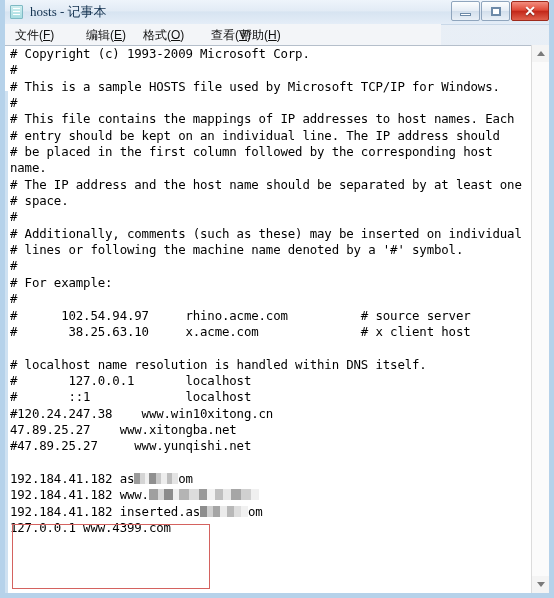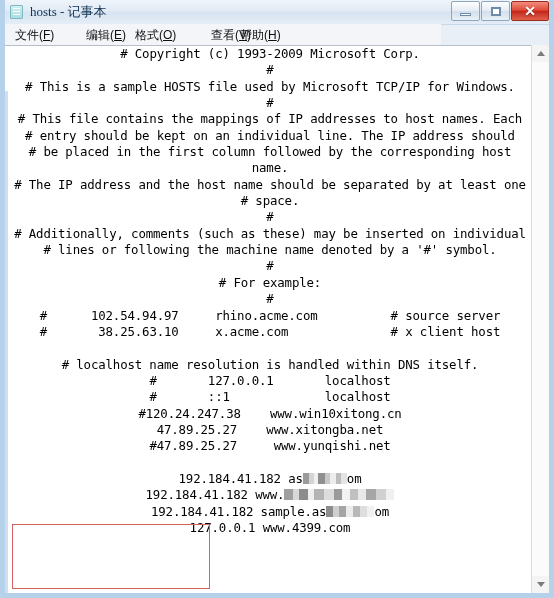--- a/index.html
+++ b/index.html
@@ -149,21 +149,20 @@
   #textcontent {
     position: absolute;
     left: 5px; top: 0px;
     width: 520px;
     font-family: "DejaVu Sans Mono", "Liberation Mono", monospace;
     font-size: 12.4px;
     line-height: 16.35px;
     color: #000000;
     white-space: pre;
     letter-spacing: -0.15px;
-    text-align: center;
   }
 
   
   .redact {
     display: inline-block;
     vertical-align: middle;
     height: 11px;
     position: relative;
     top: -1px;
   }
@@ -269,21 +268,21 @@
     <div class="winbtn" id="btn-max"></div>
     <div class="winbtn" id="btn-close">
       <span class="x">✕</span>
     </div>
   </div>
 
   <div id="menubar">
     <div class="menu-item" style="left:8px"><span>文件(</span><u>F</u><span>)</span></div>
     <div class="menu-item" style="left:79px"><span>编辑(</span><u>E</u><span>)</span></div>
 
-    <div class="menu-item" style="left:128px"><span>格式(</span><u>O</u><span>)</span></div>
+    <div class="menu-item" style="left:136px"><span>格式(</span><u>O</u><span>)</span></div>
     <div class="menu-item" style="left:204px"><span>查看(</span><u>V</u><span>)</span></div>
     <div class="menu-item" style="left:233px"><span>帮助(</span><u>H</u><span>)</span></div>
   </div>
 
   <div id="textarea-wrap">
     <div id="left-edge"></div>
 
     <div id="textcontent"><span># Copyright (c) 1993-2009 Microsoft Corp.
 #
 # This is a sample HOSTS file used by Microsoft TCP/IP for Windows.
@@ -305,21 +304,21 @@
 
 # localhost name resolution is handled within DNS itself.
 #       127.0.0.1       localhost
 #       ::1             localhost
 #120.24.247.38    www.win10xitong.cn
 47.89.25.27    www.xitongba.net
 #47.89.25.27     www.yunqishi.net
 
 </span><span><span>192.184.41.182 as</span><span class="redact r1"></span><span>om</span></span>
 <span><span>192.184.41.182 www.</span><span class="redact r2"></span><span></span></span>
-<span><span>192.184.41.182 sample.as</span><span class="redact r3"></span><span>om</span></span>
+<span><span>192.184.41.182 inserted.as</span><span class="redact r3"></span><span>om</span></span>
 <span>127.0.0.1 www.4399.com</span></div>
 
     <div id="red-box"></div>
   </div>
 
   <div id="vscroll">
     <div class="sb-arrow" id="sb-up">
         <span class="tri"></span>
       </div>
     <div id="sb-track"></div>

